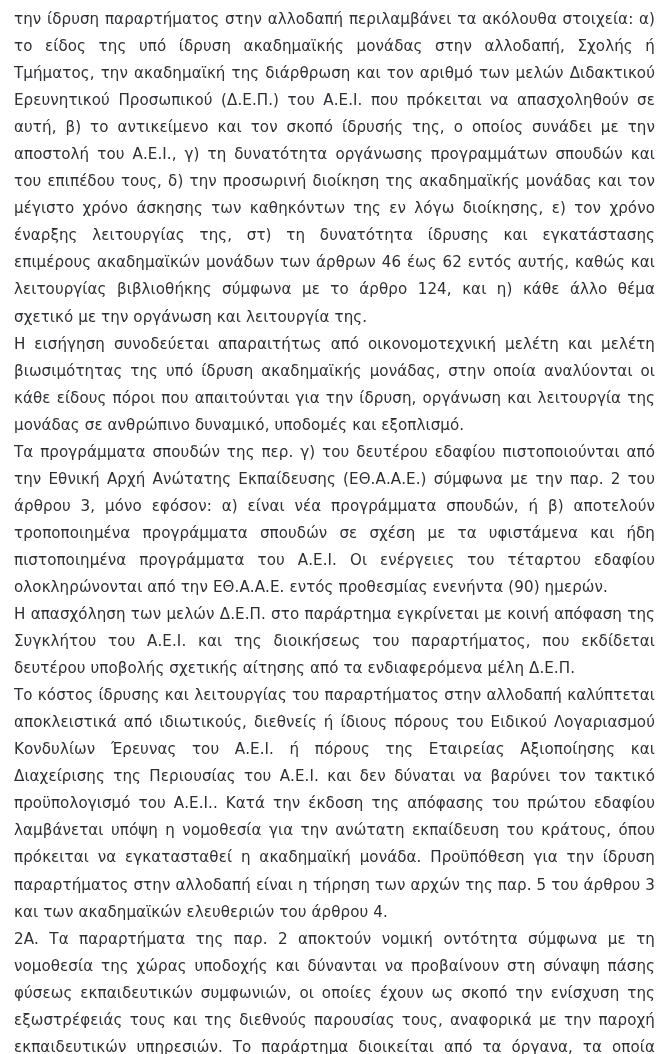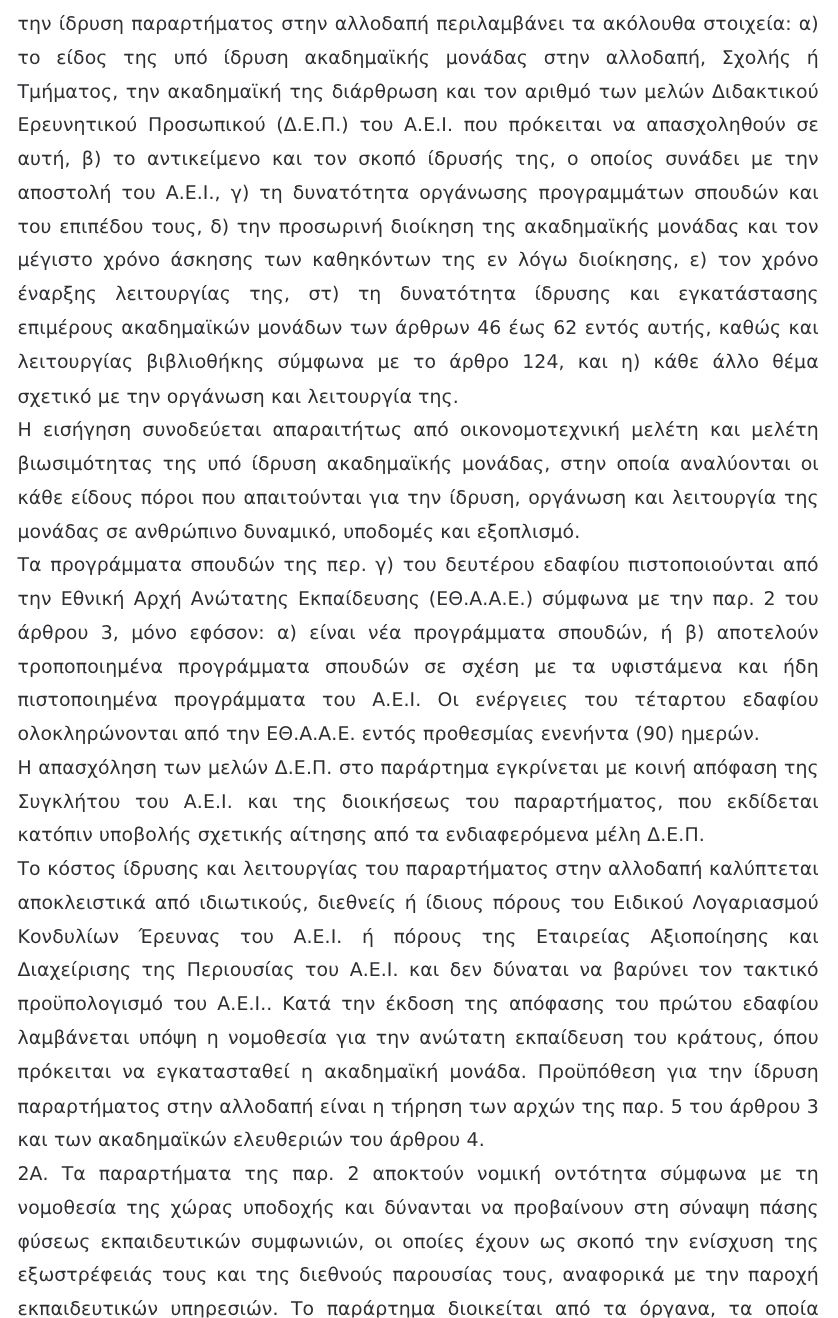--- a/index.html
+++ b/index.html
@@ -41,18 +41,18 @@
   }
 </style>
 </head>
 <body>
 
 <div id="page">
   <div class="doc-body">
     <p class="para">την ίδρυση παραρτήματος στην αλλοδαπή περιλαμβάνει τα ακόλουθα στοιχεία: α) το είδος της υπό ίδρυση ακαδημαϊκής μονάδας στην αλλοδαπή, Σχολής ή Τμήματος, την ακαδημαϊκή της διάρθρωση και τον αριθμό των μελών Διδακτικού Ερευνητικού Προσωπικού (Δ.Ε.Π.) του Α.Ε.Ι. που πρόκειται να απασχοληθούν σε αυτή, β) το αντικείμενο και τον σκοπό ίδρυσής της, ο οποίος συνάδει με την αποστολή του Α.Ε.Ι., γ) τη δυνατότητα οργάνωσης προγραμμάτων σπουδών και του επιπέδου τους, δ) την προσωρινή διοίκηση της ακαδημαϊκής μονάδας και τον μέγιστο χρόνο άσκησης των καθηκόντων της εν λόγω διοίκησης, ε) τον χρόνο έναρξης λειτουργίας της, στ) τη δυνατότητα ίδρυσης και εγκατάστασης επιμέρους ακαδημαϊκών μονάδων των άρθρων 46 έως 62 εντός αυτής, καθώς και λειτουργίας βιβλιοθήκης σύμφωνα με το άρθρο 124, και η) κάθε άλλο θέμα σχετικό με την οργάνωση και λειτουργία της.</p>
     <p class="para">Η εισήγηση συνοδεύεται απαραιτήτως από οικονομοτεχνική μελέτη και μελέτη βιωσιμότητας της υπό ίδρυση ακαδημαϊκής μονάδας, στην οποία αναλύονται οι κάθε είδους πόροι που απαιτούνται για την ίδρυση, οργάνωση και λειτουργία της μονάδας σε ανθρώπινο δυναμικό, υποδομές και εξοπλισμό.</p>
     <p class="para">Τα προγράμματα σπουδών της περ. γ) του δευτέρου εδαφίου πιστοποιούνται από την Εθνική Αρχή Ανώτατης Εκπαίδευσης (ΕΘ.Α.Α.Ε.) σύμφωνα με την παρ. 2 του άρθρου 3, μόνο εφόσον: α) είναι νέα προγράμματα σπουδών, ή β) αποτελούν τροποποιημένα προγράμματα σπουδών σε σχέση με τα υφιστάμενα και ήδη πιστοποιημένα προγράμματα του Α.Ε.Ι. Οι ενέργειες του τέταρτου εδαφίου ολοκληρώνονται από την ΕΘ.Α.Α.Ε. εντός προθεσμίας ενενήντα (90) ημερών.</p>
-    <p class="para">Η απασχόληση των μελών Δ.Ε.Π. στο παράρτημα εγκρίνεται με κοινή απόφαση της Συγκλήτου του Α.Ε.Ι. και της διοικήσεως του παραρτήματος, που εκδίδεται κατόπιν υποβολής σχετικής αίτησης από τα ενδιαφερόμενα μέλη Δ.Ε.Π.</p>
+    <p class="para">Η απασχόληση των μελών Δ.Ε.Π. στο παράρτημα εγκρίνεται με κοινή απόφαση της Συγκλήτου του Α.Ε.Ι. και της διοικήσεως του παραρτήματος, που εκδίδεται δευτέρου υποβολής σχετικής αίτησης από τα ενδιαφερόμενα μέλη Δ.Ε.Π.</p>
     <p class="para">Το κόστος ίδρυσης και λειτουργίας του παραρτήματος στην αλλοδαπή καλύπτεται αποκλειστικά από ιδιωτικούς, διεθνείς ή ίδιους πόρους του Ειδικού Λογαριασμού Κονδυλίων Έρευνας του Α.Ε.Ι. ή πόρους της Εταιρείας Αξιοποίησης και Διαχείρισης της Περιουσίας του Α.Ε.Ι. και δεν δύναται να βαρύνει τον τακτικό προϋπολογισμό του Α.Ε.Ι.. Κατά την έκδοση της απόφασης του πρώτου εδαφίου λαμβάνεται υπόψη η νομοθεσία για την ανώτατη εκπαίδευση του κράτους, όπου πρόκειται να εγκατασταθεί η ακαδημαϊκή μονάδα. Προϋπόθεση για την ίδρυση παραρτήματος στην αλλοδαπή είναι η τήρηση των αρχών της παρ. 5 του άρθρου 3 και των ακαδημαϊκών ελευθεριών του άρθρου 4.</p>
     <p class="para">2Α. Τα παραρτήματα της παρ. 2 αποκτούν νομική οντότητα σύμφωνα με τη νομοθεσία της χώρας υποδοχής και δύνανται να προβαίνουν στη σύναψη πάσης φύσεως εκπαιδευτικών συμφωνιών, οι οποίες έχουν ως σκοπό την ενίσχυση της εξωστρέφειάς τους και της διεθνούς παρουσίας τους, αναφορικά με την παροχή εκπαιδευτικών υπηρεσιών. Το παράρτημα διοικείται από τα όργανα, τα οποία καθορίζονται από το Συμβούλιο Διοίκησης του Α.Ε.Ι. Το Α.Ε.Ι. δια των αρμοδίων οργάνων του, ασκεί εποπτεία στη λειτουργία των παραρτημάτων, ύστερα από τη διατύπωση γνώμης των αντίστοιχων εκπαιδευτικών μονάδων της κάθε Σχολής.</p>
 
   </div>
 </div>
 
 </body></html>

